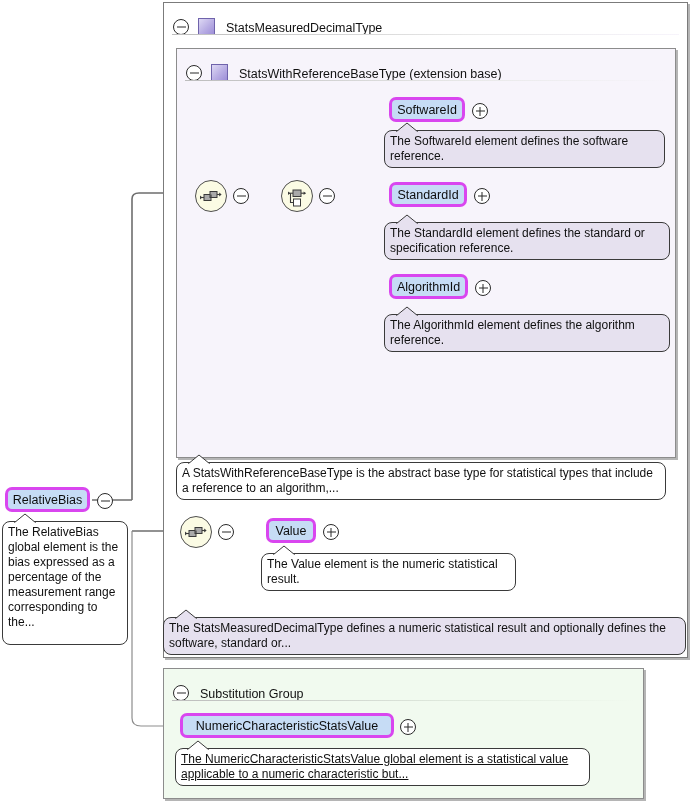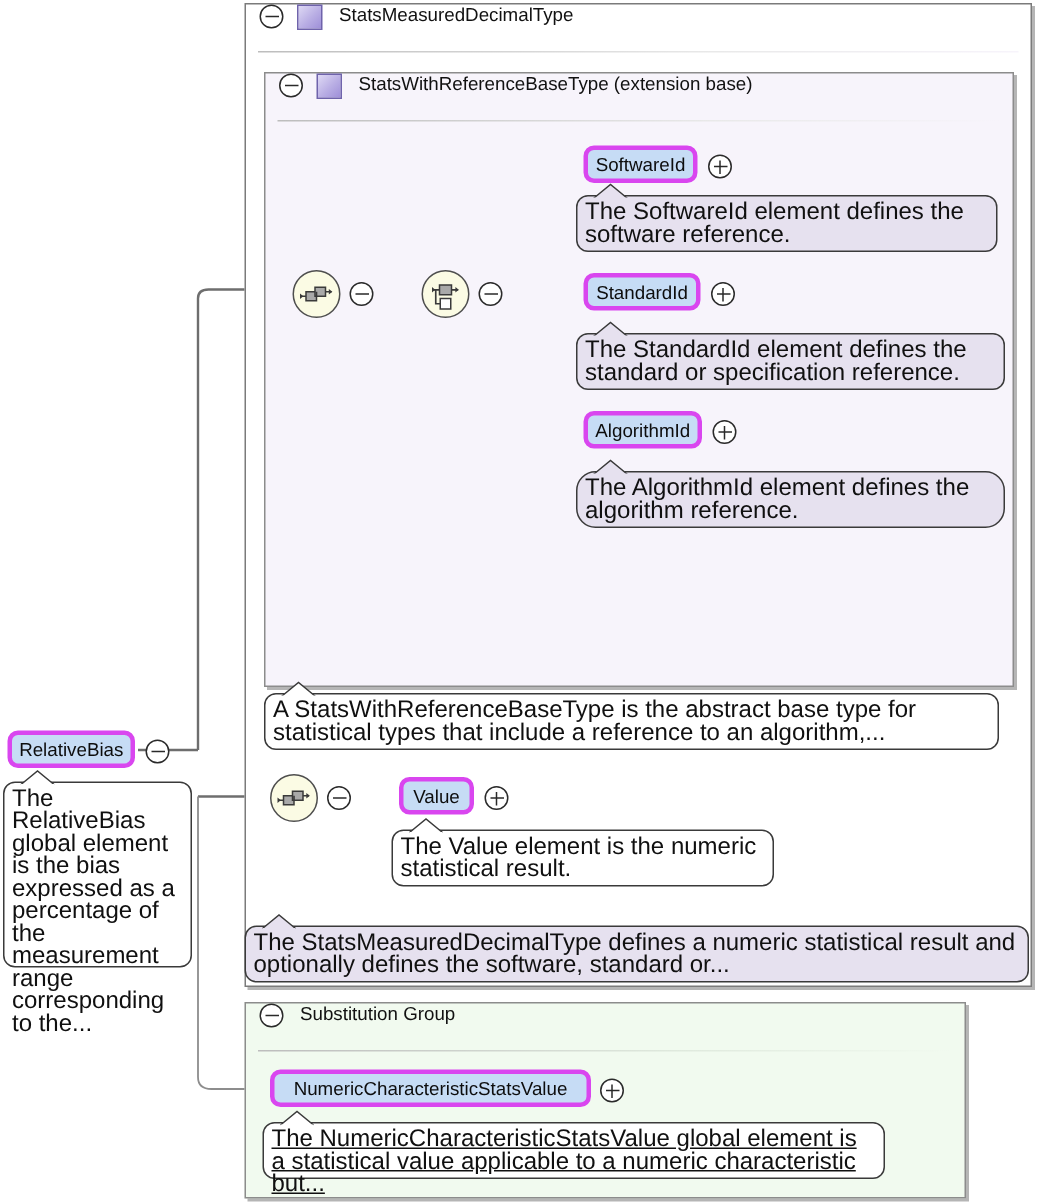--- a/index.html
+++ b/index.html
@@ -37,21 +37,21 @@
   .panel.subst {
     background: #f1faef;
     border: 1px solid #8c8c8c;
   }
   .panel-head {
     position: absolute;
     left: 0; top: 0;
     height: 32px;
     width: 100%;
     display: flex;
-    align-items: flex-start;
+    align-items: flex-end;
     padding-left: 9px;
     box-sizing: border-box;
   }
   .panel-head .hdr-sep {
     position: absolute;
     left: 8px; right: 8px;
     bottom: 0;
     height: 1px;
     background: linear-gradient(to right, #bdbdbd, #e9e9e9 60%, #f7f4fb);
   }
@@ -118,21 +118,21 @@
   }
 
   
   .anno {
     position: absolute;
     box-sizing: border-box;
     background: #e6e1ef;
     border: 1px solid #3a3a3a;
     border-radius: 8px;
     padding: 3px 5px 3px 5px;
-    font-size: 16px;
+    font-size: 12px;
     line-height: 15px;
     color: #101010;
   }
   .anno.white { background: #ffffff; }
   
   .tail-svg { position: absolute; }
 
   
   .comp {
     position: absolute;
@@ -256,21 +256,21 @@
       <path d="M1,10 L12,1 L23,10" fill="#e6e1ef" stroke="#3a3a3a" stroke-width="1"></path>
       <path d="M1,10.5 L23,10.5" stroke="#e6e1ef" stroke-width="1.6"></path>
     </svg>
     <span>The StandardId element defines the standard or specification reference.</span>
   </div>
 
   <div class="elem" style="left:389px; top:274px; width:79px;">
     <span>AlgorithmId</span>
   </div>
   <span class="pm plus" style="position:absolute; left:475px; top:280px;"></span>
-  <div class="anno" style="left:384px; top:314px; width:286px; height:38px;border-radius:13px;">
+  <div class="anno" style="left:384px; top:314px; width:286px; height:38px;">
     <svg class="tail-svg" width="26" height="11" style="left:10px; top:-9px;">
       <path d="M1,10 L12,1 L23,10" fill="#e6e1ef" stroke="#3a3a3a" stroke-width="1"></path>
       <path d="M1,10.5 L23,10.5" stroke="#e6e1ef" stroke-width="1.6"></path>
     </svg>
     <span>The AlgorithmId element defines the algorithm reference.</span>
   </div>
 
   <div class="anno white" style="left:176px; top:462px; width:490px; height:38px;">
     <svg class="tail-svg" width="26" height="11" style="left:10px; top:-9px;">
       <path d="M1,10 L12,1 L23,10" fill="#ffffff" stroke="#3a3a3a" stroke-width="1"></path>

